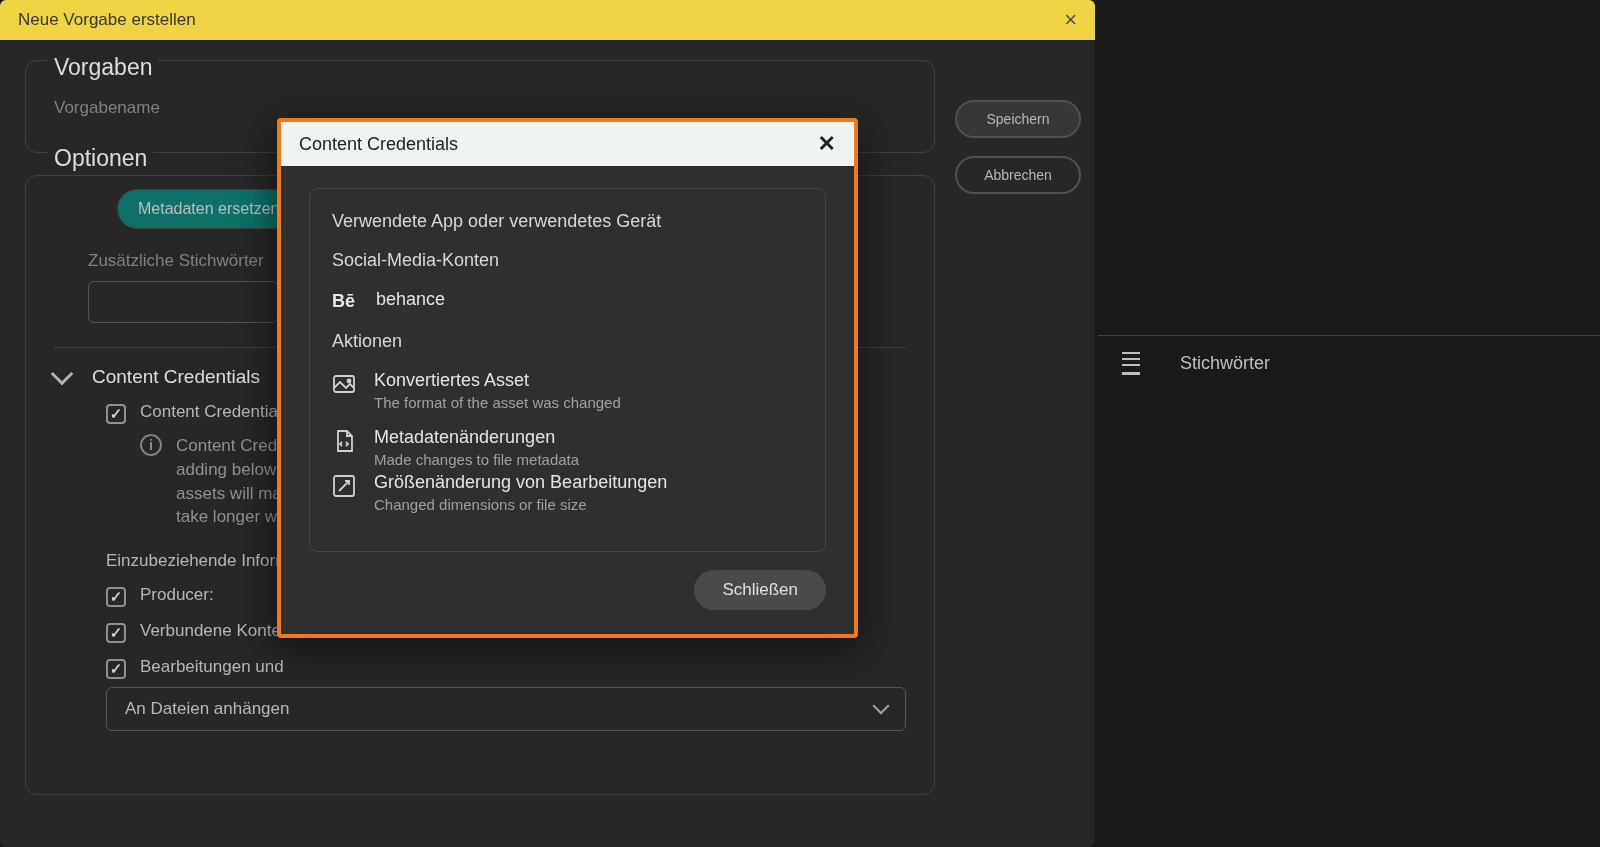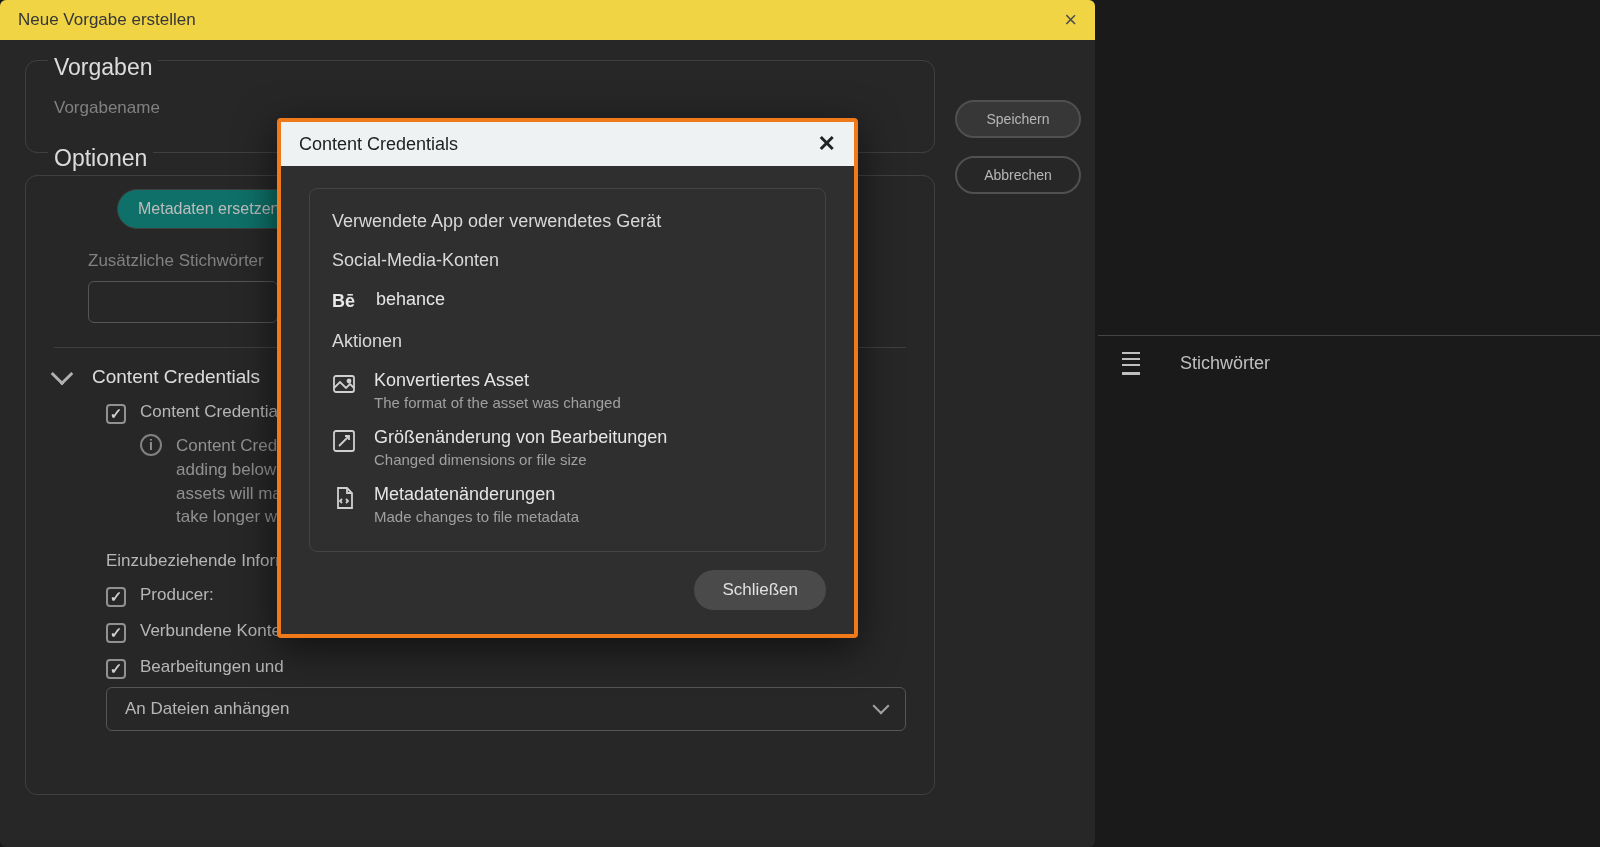--- a/index.html
+++ b/index.html
@@ -424,43 +424,43 @@
           <rect x="2" y="4" width="20" height="16" rx="2"></rect>
           <path d="M2 16 L8 10 L14 16 L18 12 L22 16"></path>
           <circle cx="17" cy="9" r="1.5" fill="#d0d0d0"></circle>
         </svg>
         <div>
           <div class="item-title">Konvertiertes Asset</div>
           <div class="item-desc">The format of the asset was changed</div>
         </div>
       </div>
 
-      <div class="item-row">
-        <svg class="item-icon svg-icon" viewBox="0 0 24 24">
-          <rect x="2" y="2" width="20" height="20" rx="2"></rect>
-          <path d="M7 17 L17 7"></path>
-          <path d="M13 7 L17 7 L17 11"></path>
-        </svg>
-        <div>
-          <div class="item-title">Größenänderung von Bearbeitungen</div>
-          <div class="item-desc">Changed dimensions or file size</div>
-        </div>
-      </div>
-
       <div class="item-row" style="margin-bottom:4px;">
         <svg class="item-icon svg-icon" viewBox="0 0 24 24">
           <path d="M6 2 L15 2 L20 7 L20 22 L6 22 Z"></path>
           <path d="M15 2 L15 7 L20 7"></path>
           <path d="M10 13 L8 15 L10 17"></path>
           <path d="M14 13 L16 15 L14 17"></path>
         </svg>
         <div>
           <div class="item-title">Metadatenänderungen</div>
           <div class="item-desc">Made changes to file metadata</div>
         </div>
       </div>
 
+      <div class="item-row">
+        <svg class="item-icon svg-icon" viewBox="0 0 24 24">
+          <rect x="2" y="2" width="20" height="20" rx="2"></rect>
+          <path d="M7 17 L17 7"></path>
+          <path d="M13 7 L17 7 L17 11"></path>
+        </svg>
+        <div>
+          <div class="item-title">Größenänderung von Bearbeitungen</div>
+          <div class="item-desc">Changed dimensions or file size</div>
+        </div>
+      </div>
+
     </div>
     <div class="front-footer">
       <button class="close-pill">Schließen</button>
     </div>
   </div>
 </div>
 
 </body></html>

